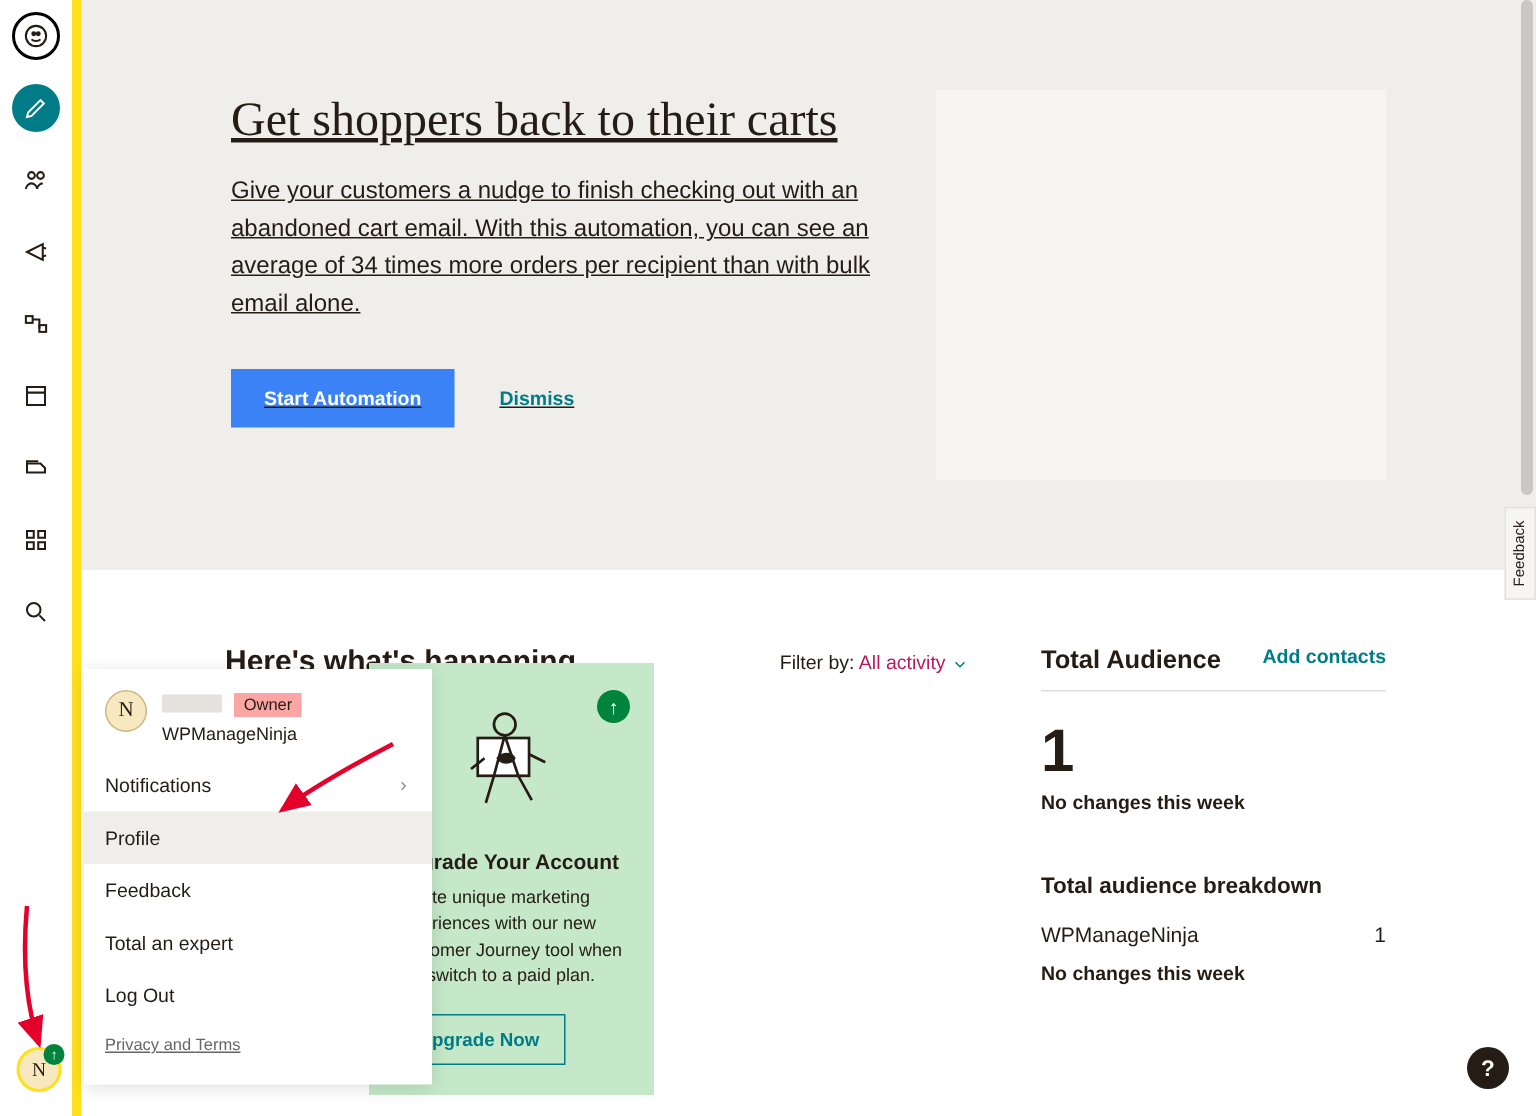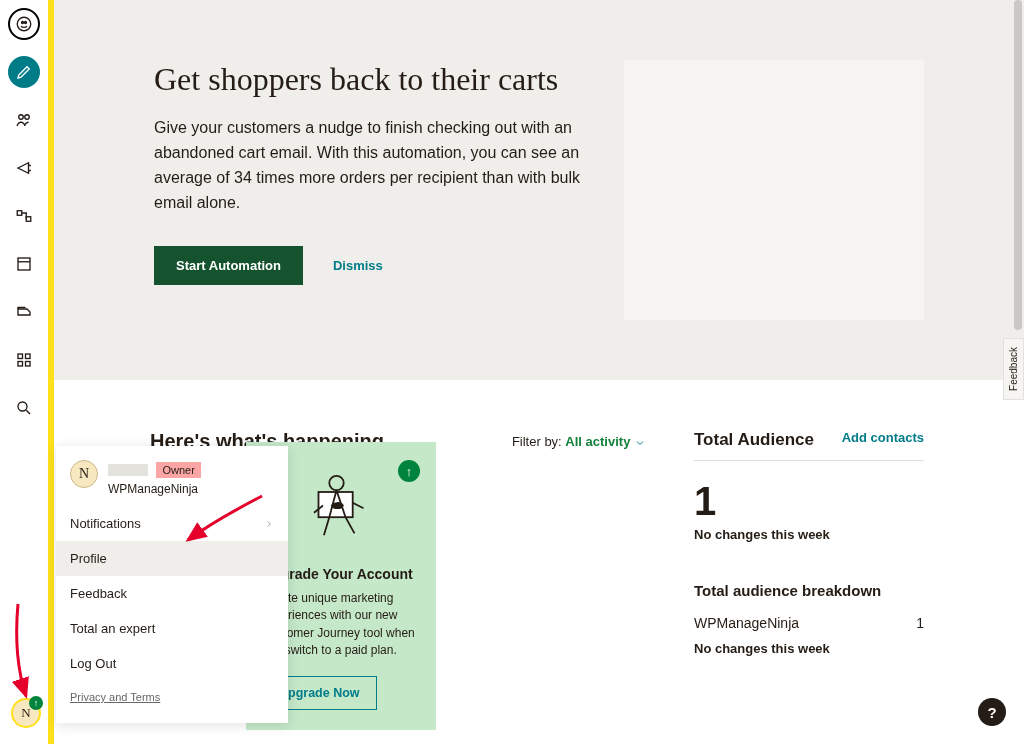--- a/index.html
+++ b/index.html
@@ -14,35 +14,35 @@
 .navrail svg { width:18px; height:18px; stroke:currentColor; fill:none; stroke-width:1.8; }
 
 
 .yellowbar { width: 6px; background: #ffe01b; }
 
 
 .main { flex:1; display:flex; flex-direction:column; overflow:hidden; }
 
 
 .hero { background:#efeeea; padding: 60px 100px 60px 100px; display:flex; gap:40px; }
-.hero-text { flex:1; max-width: 440px; }
+.hero-text { flex:1; max-width: 440px; text-decoration: underline; }
 .hero-text h1 { font-family: Georgia, 'Times New Roman', serif; font-size: 32px; font-weight:400; margin-bottom: 18px; line-height:1.2; }
 .hero-text p { font-size: 16px; line-height:1.55; color:#241c15; margin-bottom: 30px; }
 .hero-actions { display:flex; align-items:center; gap:30px; }
-.btn-primary { background:#14532d; color:#fff; border:none; padding: 12px 22px; font-size:13px; font-weight:600; cursor:pointer; }
+.btn-primary { background:#3b82f6; color:#fff; border:none; padding: 12px 22px; font-size:13px; font-weight:600; cursor:pointer; }
 .link-teal { color:#007c89; font-size:13px; font-weight:600; cursor:pointer; }
 .hero-img { width: 300px; height: 260px; background: #f6f5f2; }
 
 
 .lower { background:#fff; padding: 50px 100px 0 96px; display:flex; gap: 48px; position:relative; }
 .activity-col { flex:1; }
 .activity-head { display:flex; justify-content:space-between; align-items:center; margin-bottom: 14px; }
 .activity-head h2 { font-size:20px; font-weight:700; }
 .filter { font-size:13px; color:#241c15; }
-.filter .val { color:#15803d; font-weight:700; }
+.filter .val { color:#be185d; font-weight:400; }
 
 .audience-col { width: 230px; }
 .aud-head { display:flex; justify-content:space-between; align-items:flex-start; margin-bottom: 10px; }
 .aud-head h3 { font-size:17px; font-weight:700; }
 .aud-head .add { color:#007c89; font-size:13px; font-weight:600; }
 .aud-hr { border:none; border-top:1px solid #ddd; margin-bottom:20px; }
 .big-num { font-size:40px; font-weight:700; line-height:1; }
 .subline { font-size:13px; color:#241c15; margin-top:6px; font-weight:600; }
 .breakdown-h { font-size:15px; font-weight:700; margin-top:40px; margin-bottom:16px; }
 .bd-row { display:flex; justify-content:space-between; font-size:14px; margin-bottom:10px; }

